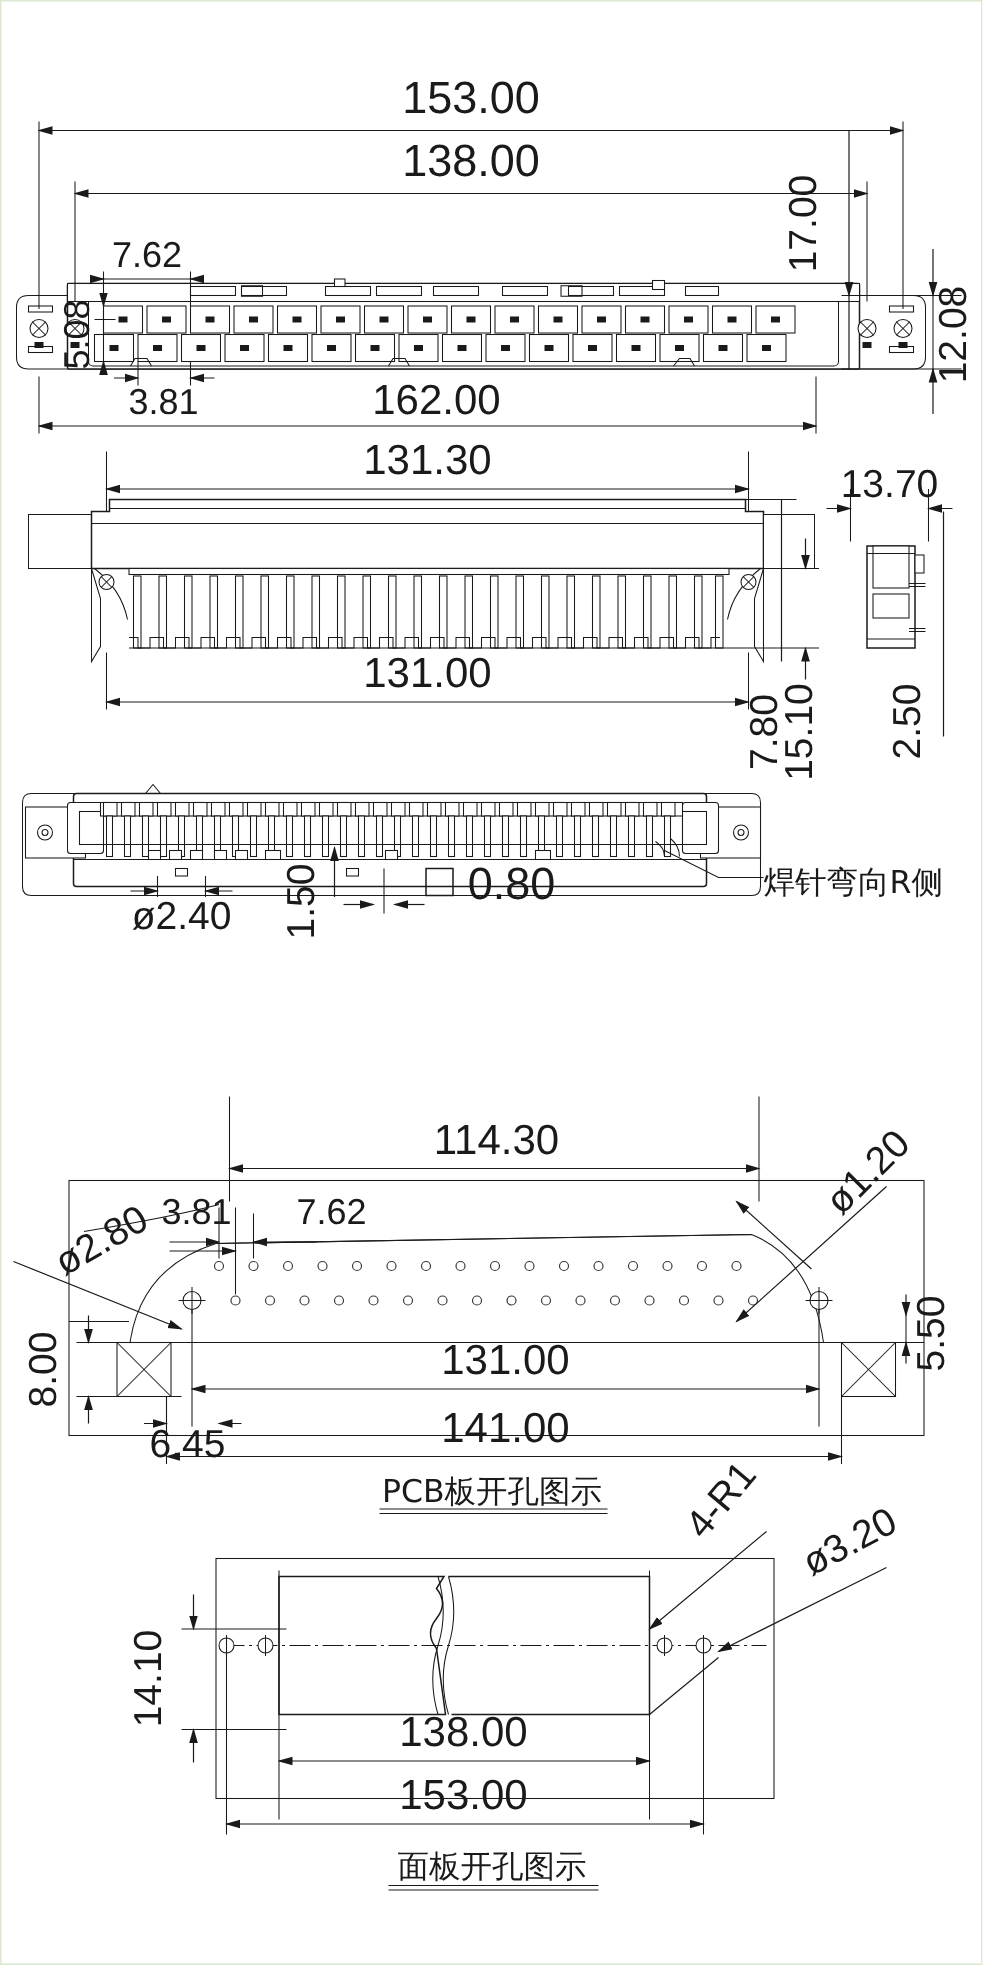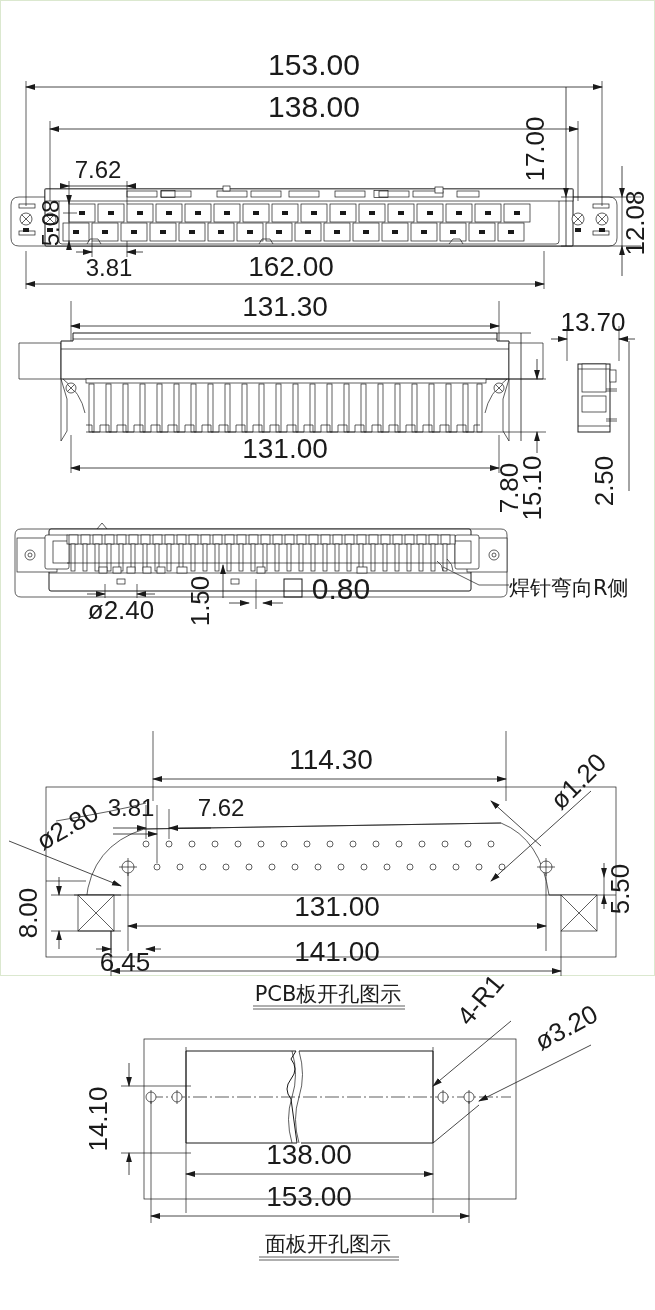--- a/index.html
+++ b/index.html
@@ -2,21 +2,21 @@
 <html><head>
 <meta charset="utf-8">
 <title>Connector Technical Drawing</title>
 <style>
   html,body{margin:0;padding:0;background:#ffffff;}
   body{
     font-family:"Liberation Sans","DejaVu Sans",sans-serif;
     width:655px;height:1310px;position:relative;overflow:hidden;
   }
   #sheet{
-    position:absolute;left:0;top:0;width:655px;height:976px;
+    position:absolute;left:0;top:0;width:655px;height:1310px;
     background:#ffffff;
     box-sizing:border-box;
     border:1px solid #dbe8cf;
   }
   svg.drawing{position:absolute;left:0;top:0;width:655px;height:1310px;}
   .dimtext{
     font-family:"Liberation Sans","DejaVu Sans",sans-serif;
     fill:#1a1a1a;font-weight:400;
   }
   .cntext{

